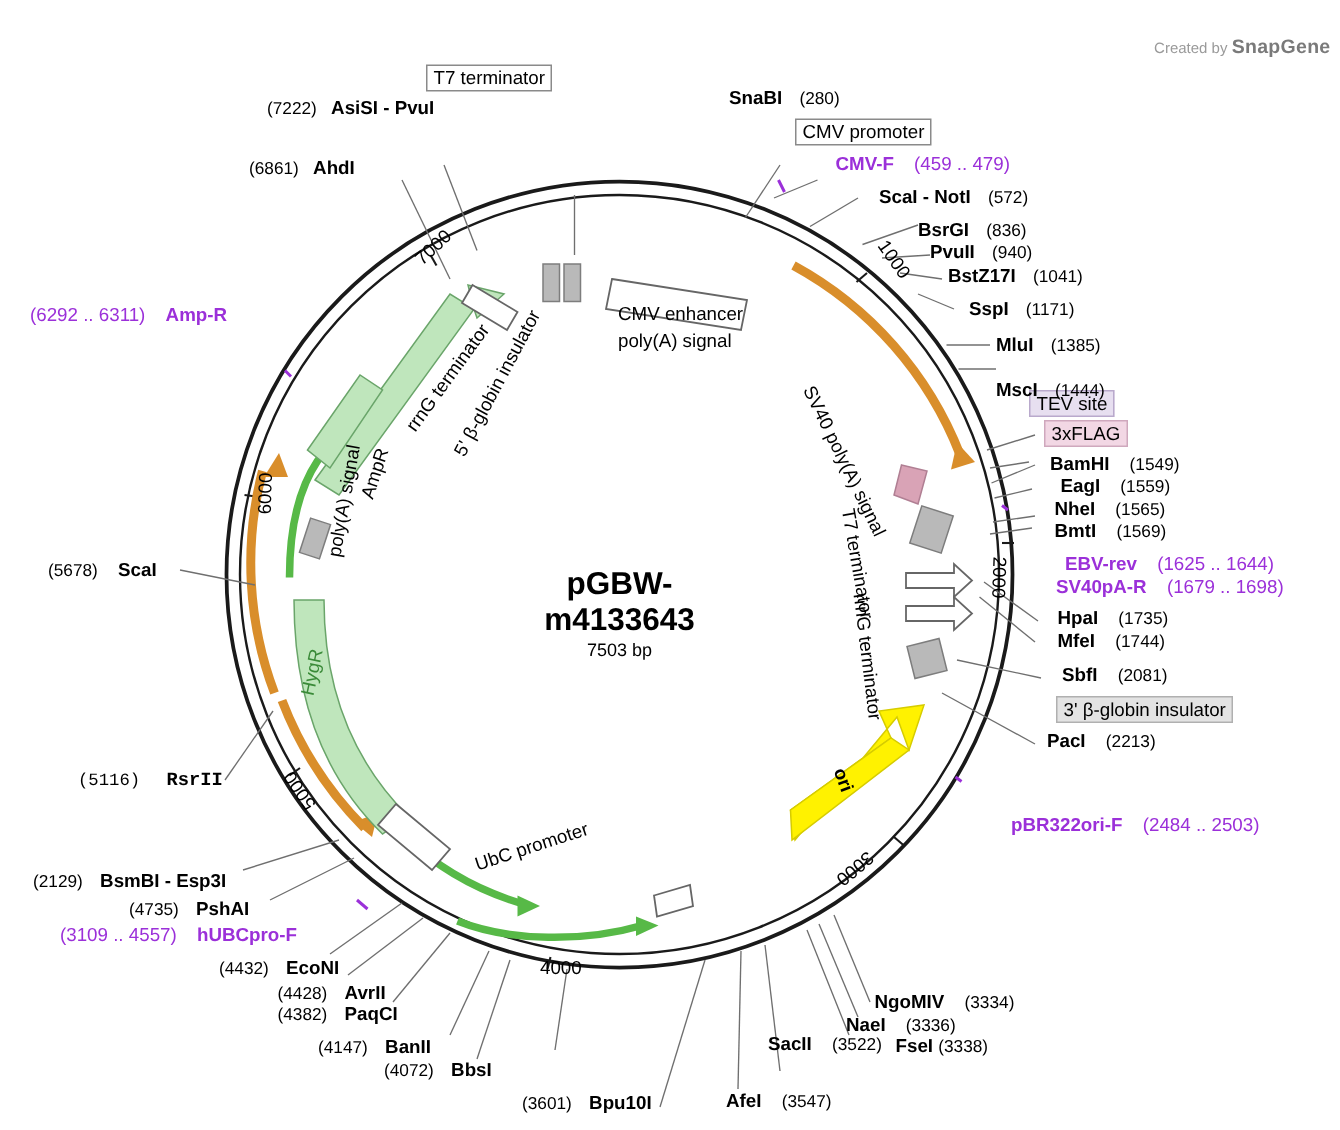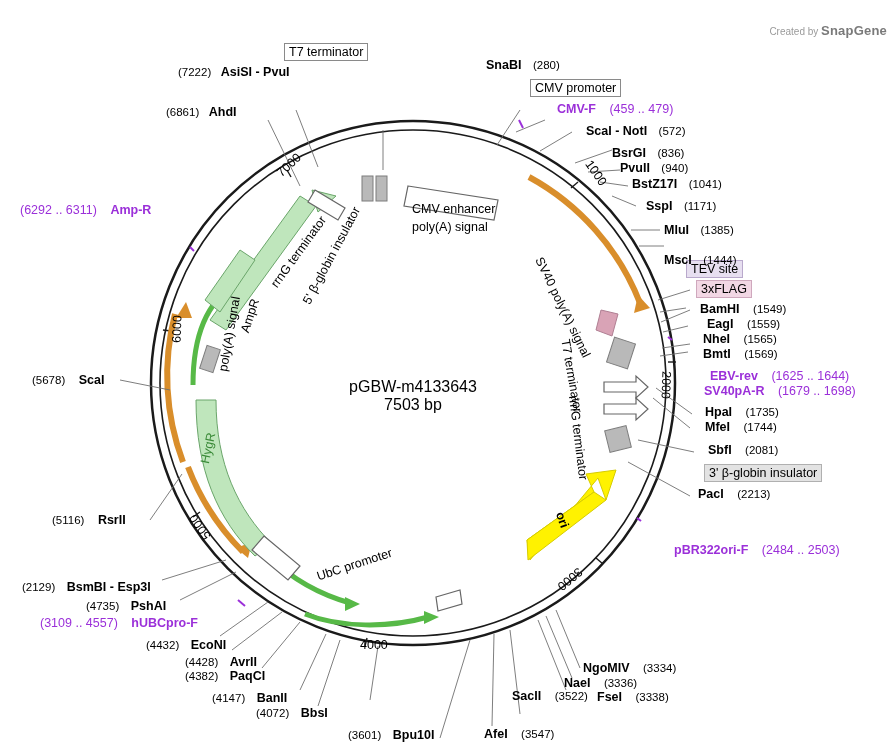--- a/index.html
+++ b/index.html
@@ -15,22 +15,22 @@
   .small{font-size:11.5px;}
   .boxed{
     border:1px solid #8a8a8a;background:#ffffff;padding:1px 4px;
     font-size:12.5px;white-space:nowrap;
   }
   .tag-tev{background:#e7dff0;border:1px solid #b9a9cc;padding:1px 4px;font-size:12.5px;}
   .tag-flag{background:#f2d7e4;border:1px solid #cfa8bd;padding:1px 4px;font-size:12.5px;}
   .tag-ins{background:#e3e3e3;border:1px solid #b0b0b0;padding:1px 4px;font-size:12.5px;}
   #credit{right:6px;top:2px;font-size:10px;color:#9a9a9a;white-space:nowrap;margin-top:21px;}
   #credit .sg{font-size:13px;color:#7a7a7a;font-weight:bold;letter-spacing:.2px;}
-  #plasmid-name{font-size:16px;font-weight:normal;}
-  #plasmid-size{font-size:16px;}
+  #plasmid-name{font-size:21px;font-weight:bold;}
+  #plasmid-size{font-size:12px;}
   svg{position:absolute;left:0;top:0;}
 </style>
 </head>
 <body>
 
 <div class="abs" id="credit">
   <span>Created by</span>
   <span class="sg">SnapGene</span>
 </div>
 
@@ -253,21 +253,21 @@
 <div class="abs lbl" style="left:583px;top:661px;">
   <span class="bold">NgoMIV</span>
   <span class="small" style="margin-left:10px;">(3334)</span>
 </div>
 <div class="abs lbl" style="left:564px;top:676px;">
   <span class="bold">NaeI</span>
   <span class="small" style="margin-left:10px;">(3336)</span>
 </div>
 <div class="abs lbl" style="left:597px;top:690px;">
   <span class="bold">FseI</span>
-  <span class="small" style="margin-left:10px;">(3338)</span>
+  <span class="small" style="">(3338)</span>
 </div>
 <div class="abs lbl" style="left:512px;top:689px;">
   <span class="bold">SacII</span>
   <span class="small" style="margin-left:10px;">(3522)</span>
 </div>
 <div class="abs lbl" style="left:484px;top:727px;">
   <span class="bold">AfeI</span>
   <span class="small" style="margin-left:10px;">(3547)</span>
 </div>
 <div class="abs lbl" style="left:348px;top:728px;">
@@ -296,21 +296,21 @@
 </div>
 <div class="abs lbl" style="left:86px;top:599px;">
   <span class="small">(4735)</span>
   <span class="bold" style="margin-left:8px;">PshAI</span>
 </div>
 <div class="abs lbl" style="left:22px;top:580px;">
   <span class="small">(2129)</span>
   <span class="bold" style="margin-left:8px;">BsmBI  -  Esp3I</span>
 </div>
 
-<div class="abs lbl" style="left:52px;top:513px;">
+<div class="abs lbl" style="left:52px;top:513px;font-family:Liberation Mono, monospace;">
   <span class="small">(5116)</span>
   <span class="bold" style="margin-left:10px;">RsrII</span>
 </div>
 <div class="abs lbl" style="left:32px;top:373px;">
   <span class="small">(5678)</span>
   <span class="bold" style="margin-left:10px;">ScaI</span>
 </div>
 
 <div class="abs lbl purple" style="left:557px;top:102px;">
   <span class="bold">CMV-F</span>

